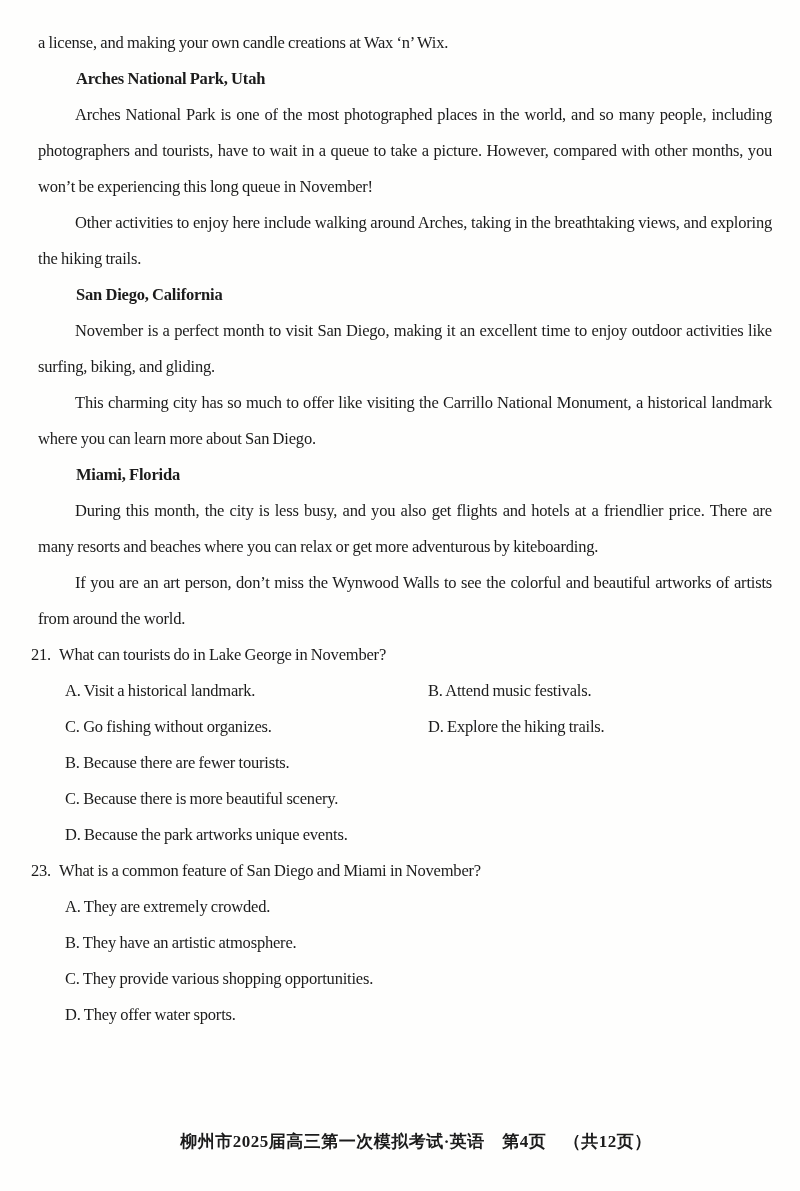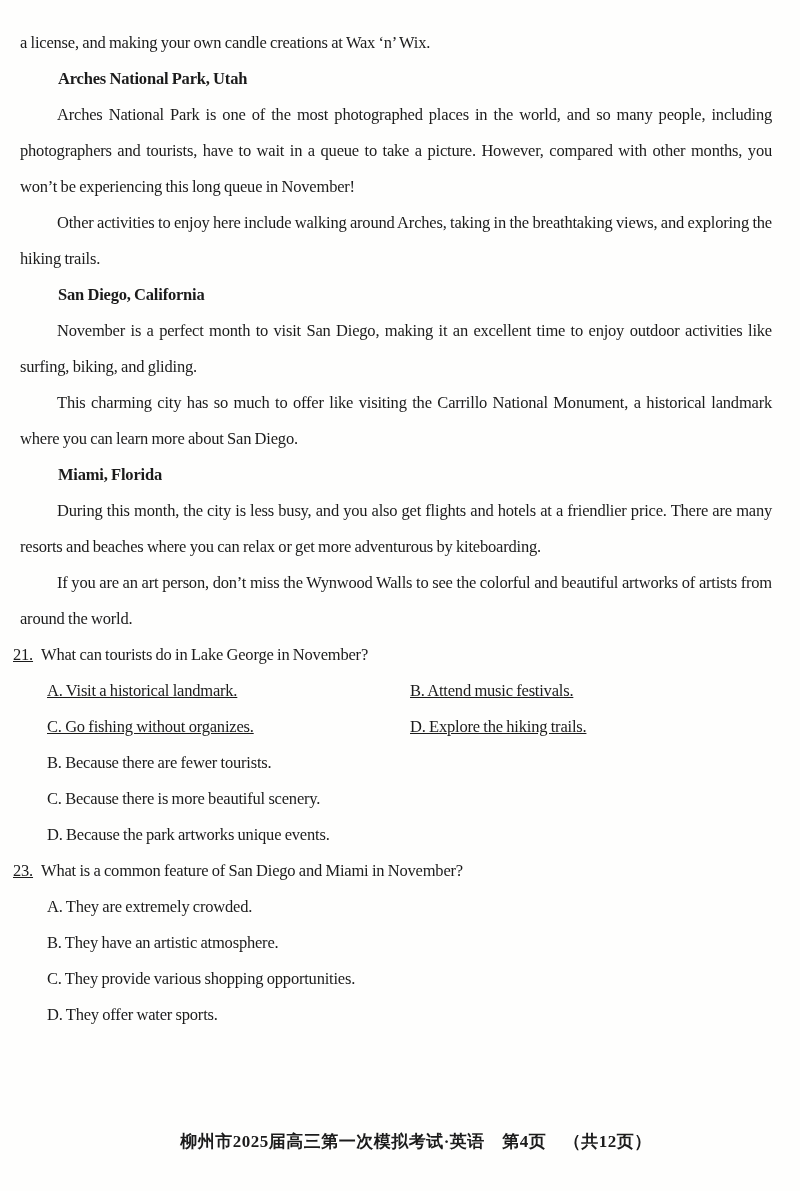--- a/index.html
+++ b/index.html
@@ -12,39 +12,39 @@
     overflow: hidden;
     font-family: "Liberation Serif", serif;
     color: #1b1b1b;
   }
   .content {
     padding: 25px 28px 0 20px;
     font-size: 16.5px;
     line-height: 36px;
     letter-spacing: -0.2px;
     word-spacing: -0.5px;
+    margin-left: 18px;
   }
   .para {
     margin: 0;
     text-align: justify;
     text-indent: 37px;
   }
   .para.no-indent { text-indent: 0; }
   .heading {
     margin: 0;
     font-weight: bold;
     padding-left: 38px;
   }
   .qline { margin: 0 0 0 -7px; }
-  .qnum { margin-right: 8px; text-decoration: underline; }
+  .qnum { margin-right: 8px; }
   .options { margin-left: 27px; }
   .options.two-col {
     display: grid;
     grid-template-columns: 363px 1fr;
-    text-decoration: underline;
   }
   .option { white-space: nowrap; }
   .footer {
     position: absolute;
     top: 1124px;
     left: 16px;
     width: 100%;
     text-align: center;
     font-weight: bold;
     font-size: 17px;

